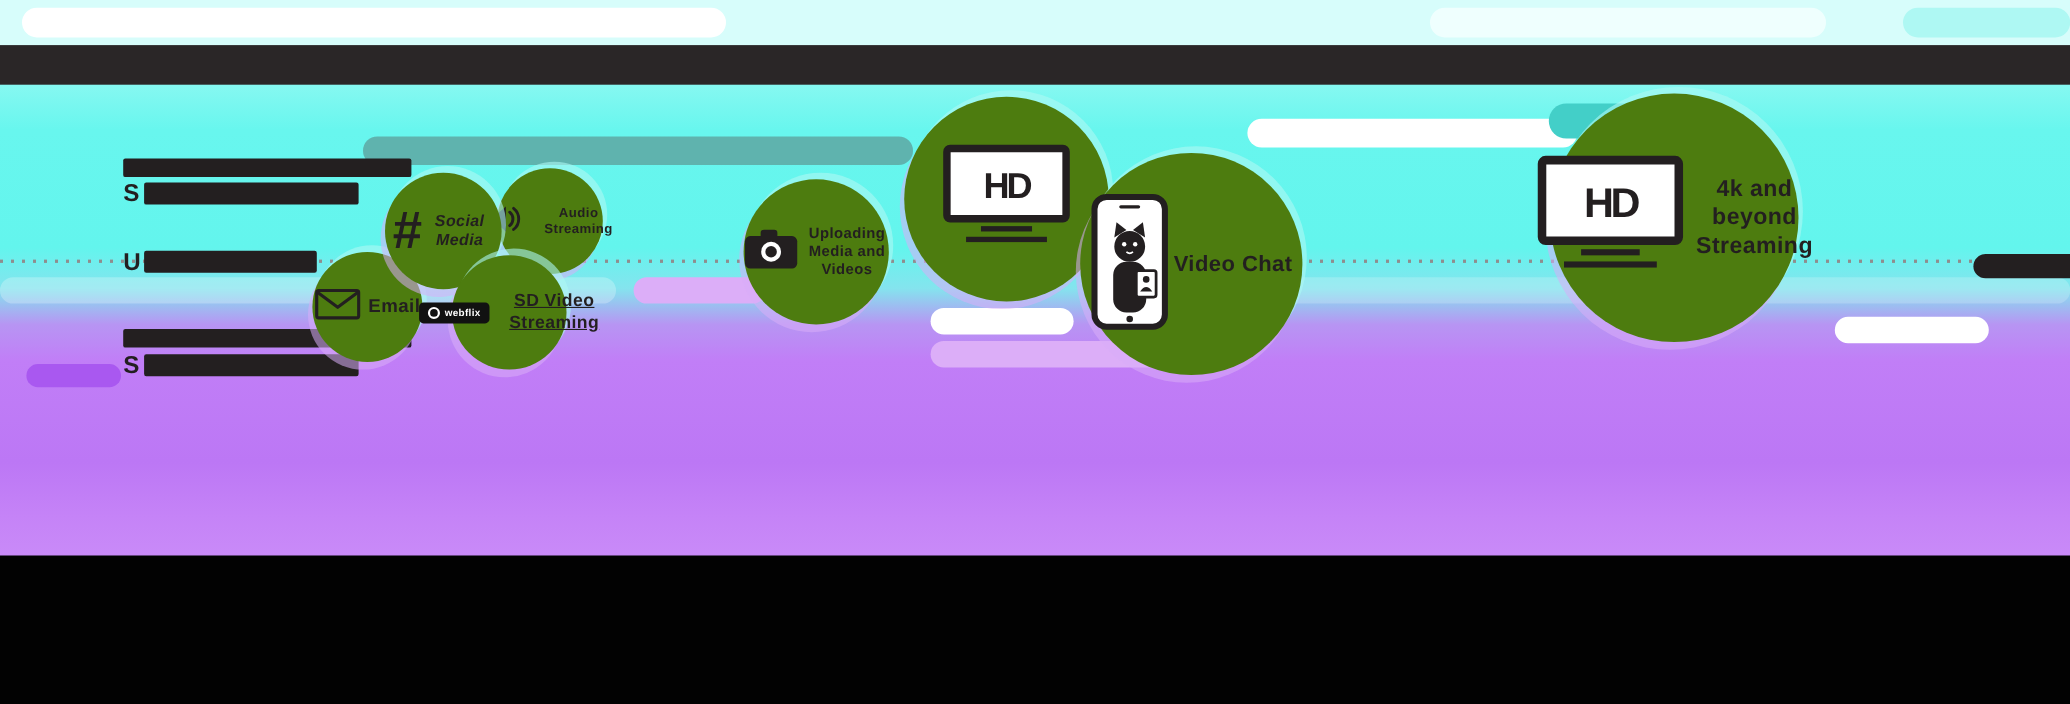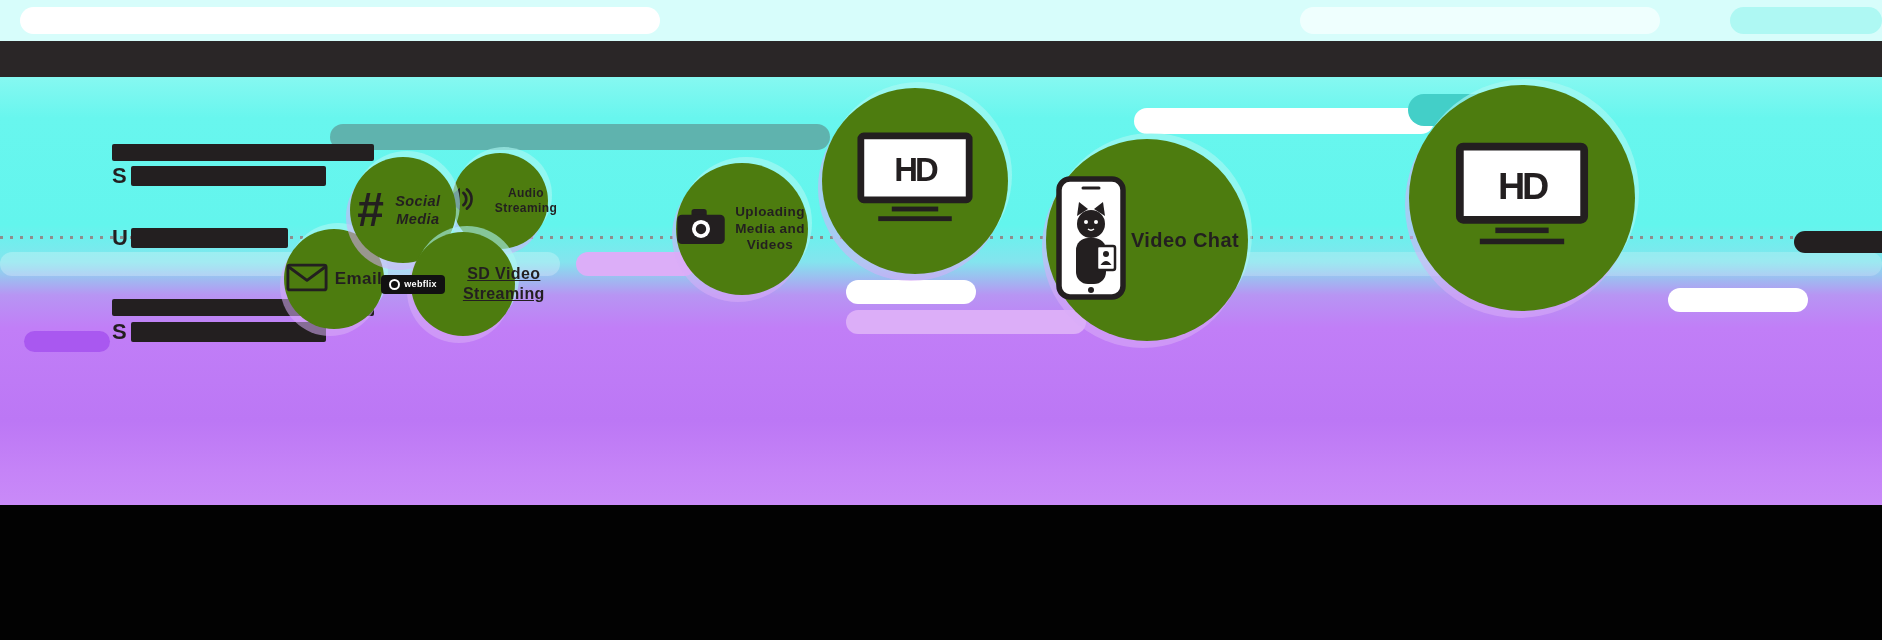--- a/index.html
+++ b/index.html
@@ -130,21 +130,21 @@
     <span>
       <svg viewBox="0 0 122 100" width="118" height="97">
         <rect x="5" y="5" width="112" height="66" rx="3" fill="#ffffff" stroke="#231f20" stroke-width="7"></rect>
         <text x="61" y="52" text-anchor="middle" font-size="34" font-weight="700" letter-spacing="-3" fill="#231f20" font-family="Liberation Sans, sans-serif">HD</text>
         <rect x="37" y="78" width="48" height="5" fill="#231f20"></rect>
         <rect x="23" y="88" width="76" height="5" fill="#231f20"></rect>
       </svg>
     </span>
   </div>
 
-  <div class="bubble" style="left:1046px;top:139px;width:202px;height:202px;gap:4px;">
+  <div class="bubble" style="left:982px;top:139px;width:202px;height:202px;gap:4px;">
     <span>
       <svg viewBox="0 0 72 124" width="72" height="124">
         <rect x="4" y="3" width="64" height="118" rx="11" fill="#ffffff" stroke="#231f20" stroke-width="5.5"></rect>
         <line x1="28" y1="12" x2="44" y2="12" stroke="#231f20" stroke-width="3" stroke-linecap="round"></line>
         <path d="M22,40 L24,26 L33,33 Z" fill="#231f20"></path>
         <path d="M50,40 L48,26 L39,33 Z" fill="#231f20"></path>
         <circle cx="36" cy="48" r="14" fill="#231f20"></circle>
         <circle cx="31" cy="46" r="2" fill="#ffffff"></circle>
         <circle cx="41" cy="46" r="2" fill="#ffffff"></circle>
         <path d="M33,53 q3,2.5 6,0" stroke="#ffffff" stroke-width="1.5" fill="none"></path>
@@ -160,17 +160,18 @@
 
   <div class="bubble" style="left:1409px;top:85px;width:226px;height:226px;gap:10px;">
     <span>
       <svg viewBox="0 0 122 100" width="136" height="111">
         <rect x="5" y="5" width="112" height="66" rx="3" fill="#ffffff" stroke="#231f20" stroke-width="7"></rect>
         <text x="61" y="52" text-anchor="middle" font-size="34" font-weight="700" letter-spacing="-3" fill="#231f20" font-family="Liberation Sans, sans-serif">HD</text>
         <rect x="37" y="78" width="48" height="5" fill="#231f20"></rect>
         <rect x="23" y="88" width="76" height="5" fill="#231f20"></rect>
       </svg>
     </span>
+    <div class="label" style="font-size:21px;width:164px;">4k and beyond Streaming</div>
   </div>
 
   <div class="footer-bar"></div>
 
 </div>
 
 </body></html>

